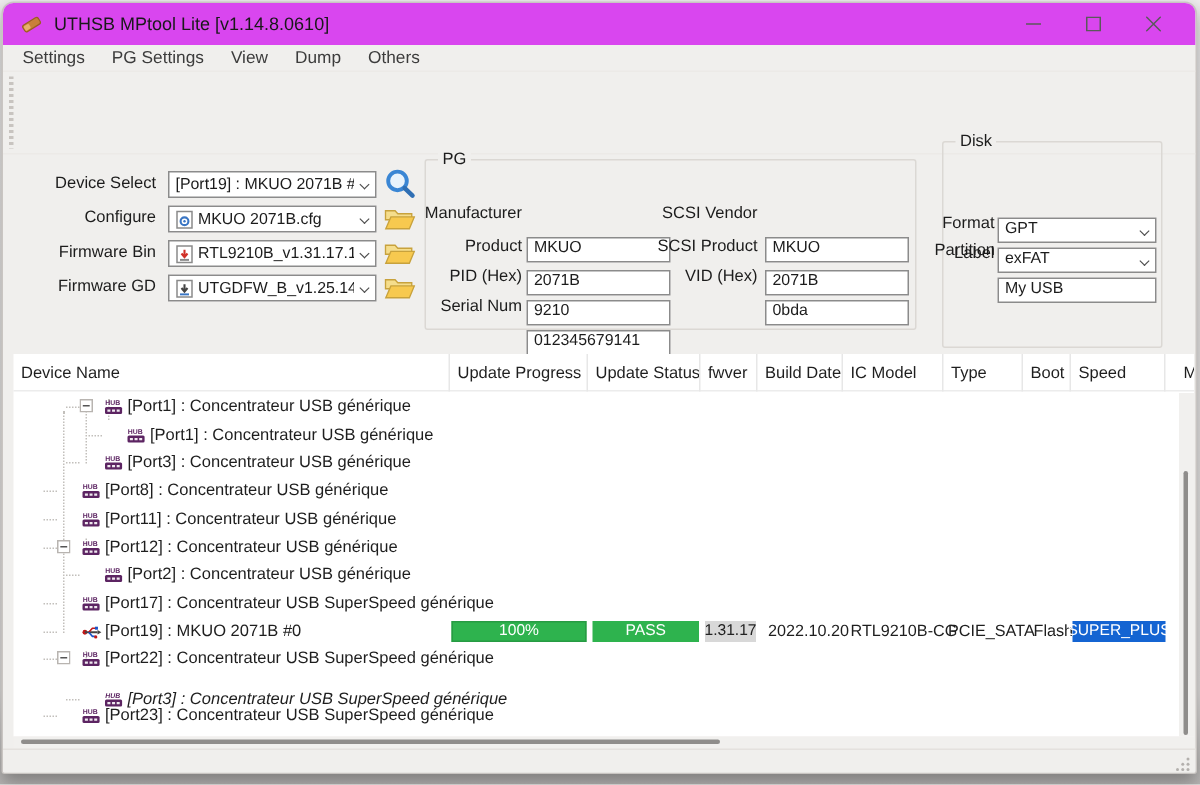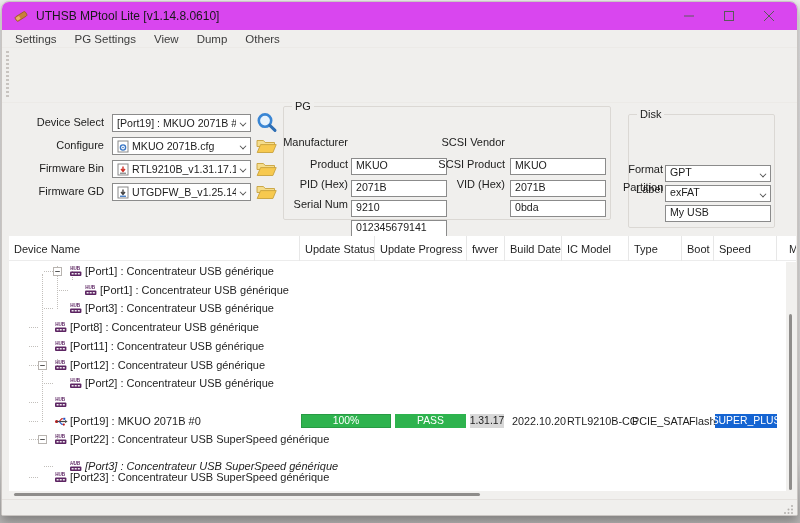--- a/index.html
+++ b/index.html
@@ -233,21 +233,21 @@
         </div>
         <div class="gb-row" style="top: 69px; left: 0px; width: 100%;">
           <div class="gb-label" style="left: 146px; width: 75px;">VID (Hex)</div>
           <div class="gb-input" style="left: 226px; width: 96px;">
             <span>0bda</span>
           </div>
         </div>
       </div>
   </fieldset>
 
-  <fieldset class="groupbox" style="left:626px; top:112px; width:147px; height:114px;">
+  <fieldset class="groupbox" style="left:626px; top:92px; width:147px; height:138px;">
     <span class="gb-legend">Disk</span>
     <div id="disk-fields">
         <div class="gb-row" style="top: 26px; left: 0px; width: 100%;">
           <div class="gb-label" style="left: -6px; width: 40px; margin-top: 38px;">Partition</div>
           <div class="gb-input sel" style="left: 36px; width: 106px;">
             <span>GPT</span>
             <span class="chev"></span>
           </div>
         </div>
         <div class="gb-row" style="top: 46px; left: 0px; width: 100%;">
@@ -262,22 +262,22 @@
           <div class="gb-input" style="left: 36px; width: 106px;">
             <span>My USB</span>
           </div>
         </div>
       </div>
   </fieldset>
 
   <div class="table">
     <div class="thead" id="thead">
         <div class="th" style="width: 291px; text-align: right;">Device Name</div>
+        <div class="th" style="width: 92px;">Update Progress</div>
         <div class="th" style="width: 75px;">Update Status</div>
-        <div class="th" style="width: 92px;">Update Progress</div>
         <div class="th" style="width: 38px;">fwver</div>
         <div class="th" style="width: 57px;">Build Date</div>
         <div class="th" style="width: 67px;">IC Model</div>
         <div class="th" style="width: 53px;">Type</div>
         <div class="th" style="width: 32px;">Boot</div>
         <div class="th" style="width: 63px;">Speed</div>
         <div class="th" style="width: 19px; padding-left: 12px; border-right: none;">M</div>
       </div>
     <div class="rows" id="rows">
         <div class="tree-line" style="left: 33px; top: 12px; height: 148px;"></div>
@@ -372,20 +372,21 @@
         </div>
         <div class="trow" style="top: 130.9px;">
           <span class="dash" style="left: 20px;"></span>
           <span class="node-ic" style="left: 45px;"><svg width="14" height="13" viewBox="0 0 14 13">
               <text x="1.2" y="5.2" font-size="4.6" font-weight="bold" fill="#5c2462" font-family="Liberation Sans,sans-serif">HUB</text>
               <rect x="1" y="6.4" width="11.4" height="4.6" rx="1" fill="#5c2462"></rect>
               <rect x="2.6" y="8" width="2" height="1.5" fill="#fff" opacity=".9"></rect>
               <rect x="5.7" y="8" width="2" height="1.5" fill="#fff" opacity=".9"></rect>
               <rect x="8.8" y="8" width="2" height="1.5" fill="#fff" opacity=".9"></rect>
             </svg></span>
+          <span class="nlabel" style="left: 61px;">[Port17] : Concentrateur USB SuperSpeed générique</span>
         </div>
         <div class="trow" style="top: 149.6px;">
           <span class="dash" style="left: 20px;"></span>
           <span class="node-ic" style="left: 45px;"><svg width="14" height="13" viewBox="0 0 14 13">
               <circle cx="2.6" cy="6.5" r="1.6" fill="#c01818"></circle>
               <line x1="2.6" y1="6.5" x2="11" y2="6.5" stroke="#444" stroke-width="1.2"></line>
               <path d="M5.2 6.5 L7.6 3.8 H9.4" stroke="#c01818" stroke-width="1.1" fill="none"></path>
               <path d="M5.2 6.5 L7.6 9.2 H9.2" stroke="#1a54c8" stroke-width="1.1" fill="none"></path>
               <rect x="9.3" y="2.8" width="2" height="2" fill="#1a54c8"></rect>
               <circle cx="9.8" cy="9.6" r="1.1" fill="#c01818"></circle>

